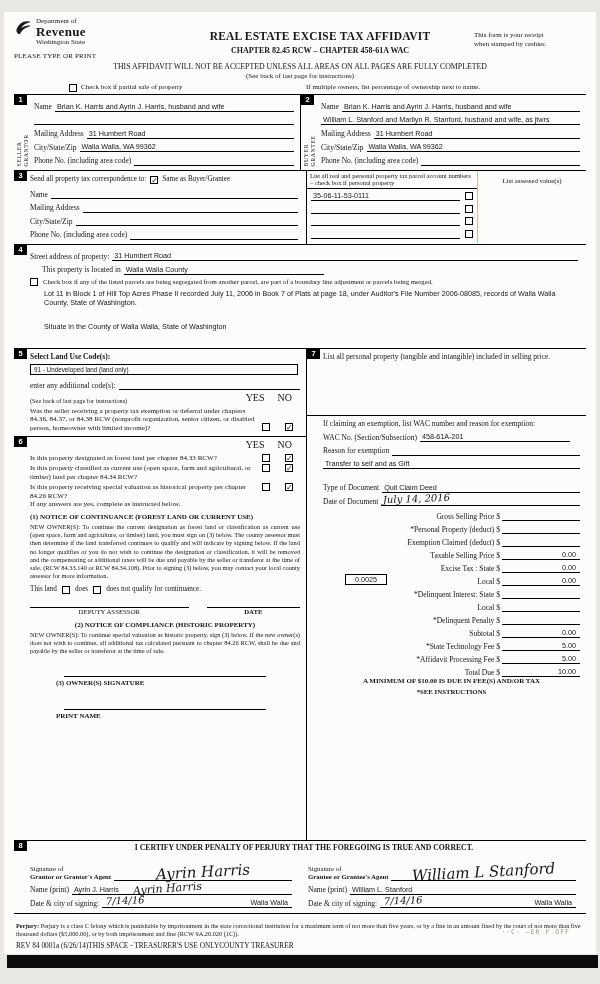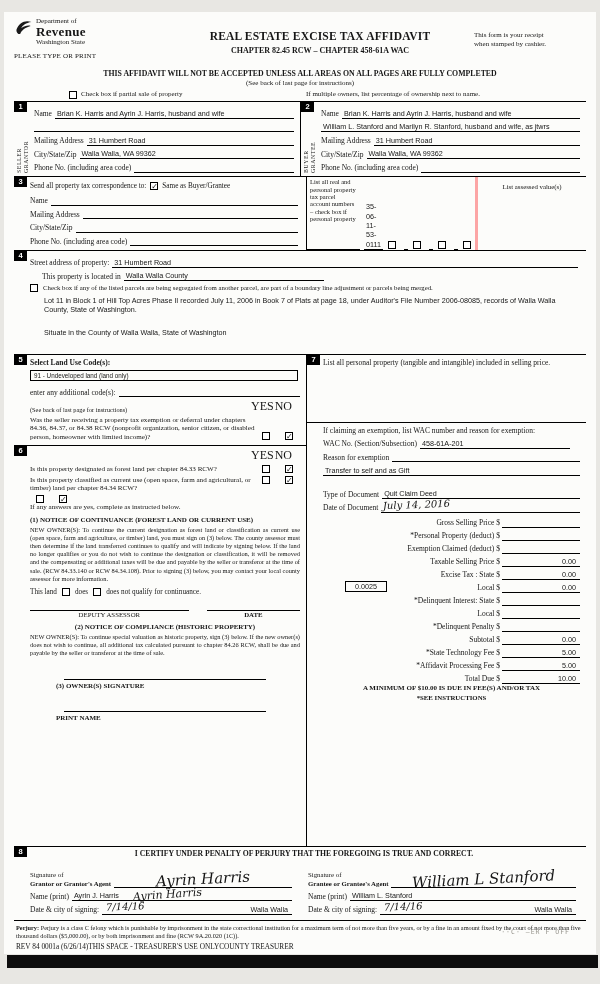--- a/index.html
+++ b/index.html
@@ -23,42 +23,42 @@
   .logo{display:flex;gap:3px;align-items:flex-start}
   .logomark{width:19px;height:19px}
   .dept{font-size:7px;line-height:1.05}
   .rev{font-size:13px;font-weight:bold;letter-spacing:.3px;line-height:1}
   .wstate{font-size:7px}
   .please{font-size:7px;margin-top:5px;letter-spacing:.2px}
   .hdr-c{flex:1;text-align:center;padding-top:11px}
   .title{font-size:11.5px;font-weight:bold;letter-spacing:.2px}
   .chapter{font-size:8px;font-weight:bold;margin-top:3px}
   .hdr-r{width:112px;font-size:7px;padding-top:13px;line-height:1.25}
-  .warn{text-align:center;font-weight:bold;font-size:7.8px;margin-top:8px}
+  .warn{text-align:center;font-weight:normal;font-size:7.8px;margin-top:1px}
   .seeback{text-align:center;font-size:7px}
   .cbrow{display:flex;font-size:7px;margin:3px 0 2px}
   .cbl{width:292px;padding-left:55px;display:flex;gap:4px;align-items:center}
   .cbr{flex:1}
   
   .sec12{display:flex;border-top:1px solid #000;border-bottom:1px solid #000;min-height:76px}
   .half{width:50%;position:relative;padding:3px 6px 4px 20px}
   .half+.half{border-left:1px solid #000}
   .vlab{position:absolute;left:2px;top:13px;bottom:3px;display:flex}
   .vlab span{writing-mode:vertical-rl;transform:rotate(180deg);font-size:5.8px;letter-spacing:.6px}
   .frow{display:flex;align-items:flex-end;min-height:13.5px}
   .frow .lbl{white-space:nowrap;padding-right:3px}
   .fill{flex:1;border-bottom:1px solid #000;display:flex;align-items:flex-end;gap:2px;padding:0 2px;min-height:9px}
   .w200{flex:0 0 200px}
   .w150{flex:0 0 150px}
   
   .sec3{display:flex;border-bottom:1px solid #000;min-height:74px}
   .s3l{width:292px;position:relative;padding:3px 8px 3px 16px}
   .sendrow{display:flex;gap:4px;align-items:center;font-size:7.2px;min-height:12px}
   .s3r{flex:1;border-left:1px solid #000;display:flex}
-  .pcol{flex:1;border-right:3px solid #fca5a5;display:flex;flex-direction:row}
+  .pcol{flex:1;border-right:1px solid #fca5a5;display:flex;flex-direction:column}
   .phdr{font-size:6.5px;line-height:1.15;padding:1px 3px;border-bottom:1px solid #000}
   .prow{display:flex;align-items:flex-end;min-height:12.5px;padding:0 4px}
   .pfill{flex:1;border-bottom:1px solid #000;padding:0 2px;min-height:9px}
   .prow .cb{margin-left:5px;margin-bottom:1px}
   .acol{width:108px}
   .ahdr{font-size:6.8px;text-align:center;padding-top:6px}
   
   .sec4{position:relative;border-bottom:1px solid #000;padding:3px 8px 4px 16px;min-height:104px}
   .ind{margin-left:12px}
   .segrow{display:flex;gap:5px;align-items:center;margin-top:3px;font-size:6.8px}
@@ -67,21 +67,21 @@
   .situate{margin:14px 0 0 14px}
   
   .cols{display:flex;border-bottom:1px solid #000;min-height:492px}
   .colL{width:292px}
   .colR{flex:1;border-left:1px solid #000}
   .sec5{position:relative;padding:3px 6px 4px 16px;border-bottom:1px solid #000}
   .s5title{font-weight:bold}
   .selbox{border:1px solid #000;margin:3px 2px 2px 0;height:11px;display:flex;align-items:center;padding:0 3px}
   .sm{font-size:6.3px}
   .row-between{display:flex;justify-content:space-between;align-items:flex-end;margin-top:2px}
-  .ynhdr{display:flex;gap:1px;font-size:12px;padding-right:8px}
+  .ynhdr{display:flex;gap:13px;font-size:10px;padding-right:8px}
   .qrow{display:flex;margin-top:2px}
   .qtext{flex:1;font-size:7.1px;line-height:1.2}
   .qboxes{display:flex;gap:15px;padding-right:7px;margin-left:6px;align-self:flex-start}
   .qrow.end .qboxes{align-self:flex-end;margin-bottom:1px}
   .sec6{position:relative;padding:2px 6px 6px 16px}
   .sec6 .tophdr{display:flex;justify-content:flex-end}
   .ifyes{margin-top:0;font-size:7.1px}
   .ntitle{font-weight:bold;font-size:7px;margin-top:4px}
   .ntitle.c{text-align:center}
   .nbody{font-size:6.4px;line-height:1.28;text-align:justify;margin-top:1px}
@@ -352,20 +352,21 @@
           </div>
         </div>
         <div class="qrow">
           <div class="qtext">Is this property classified as current use (open space, farm and agricultural, or timber) land per chapter 84.34 RCW?</div>
           <div class="qboxes">
             <span class="cb"></span>
             <span class="cb">✓</span>
           </div>
         </div>
         <div class="qrow">
+          <div class="qtext">Is this property receiving special valuation as historical property per chapter 84.26 RCW?</div>
           <div class="qboxes">
             <span class="cb"></span>
             <span class="cb">✓</span>
           </div>
         </div>
         <div class="ifyes">If any answers are yes, complete as instructed below.</div>
         <div class="ntitle">(1) NOTICE OF CONTINUANCE (FOREST LAND OR CURRENT USE)</div>
         <div class="nbody">NEW OWNER(S): To continue the current designation as forest land or classification as current use (open space, farm and agriculture, or timber) land, you must sign on (3) below. The county assessor must then determine if the land transferred continues to qualify and will indicate by signing below. If the land no longer qualifies or you do not wish to continue the designation or classification, it will be removed and the compensating or additional taxes will be due and payable by the seller or transferor at the time of sale. (RCW 84.33.140 or RCW 84.34.108). Prior to signing (3) below, you may contact your local county assessor for more information.</div>
         <div class="landrow">
           <span>This land</span>

